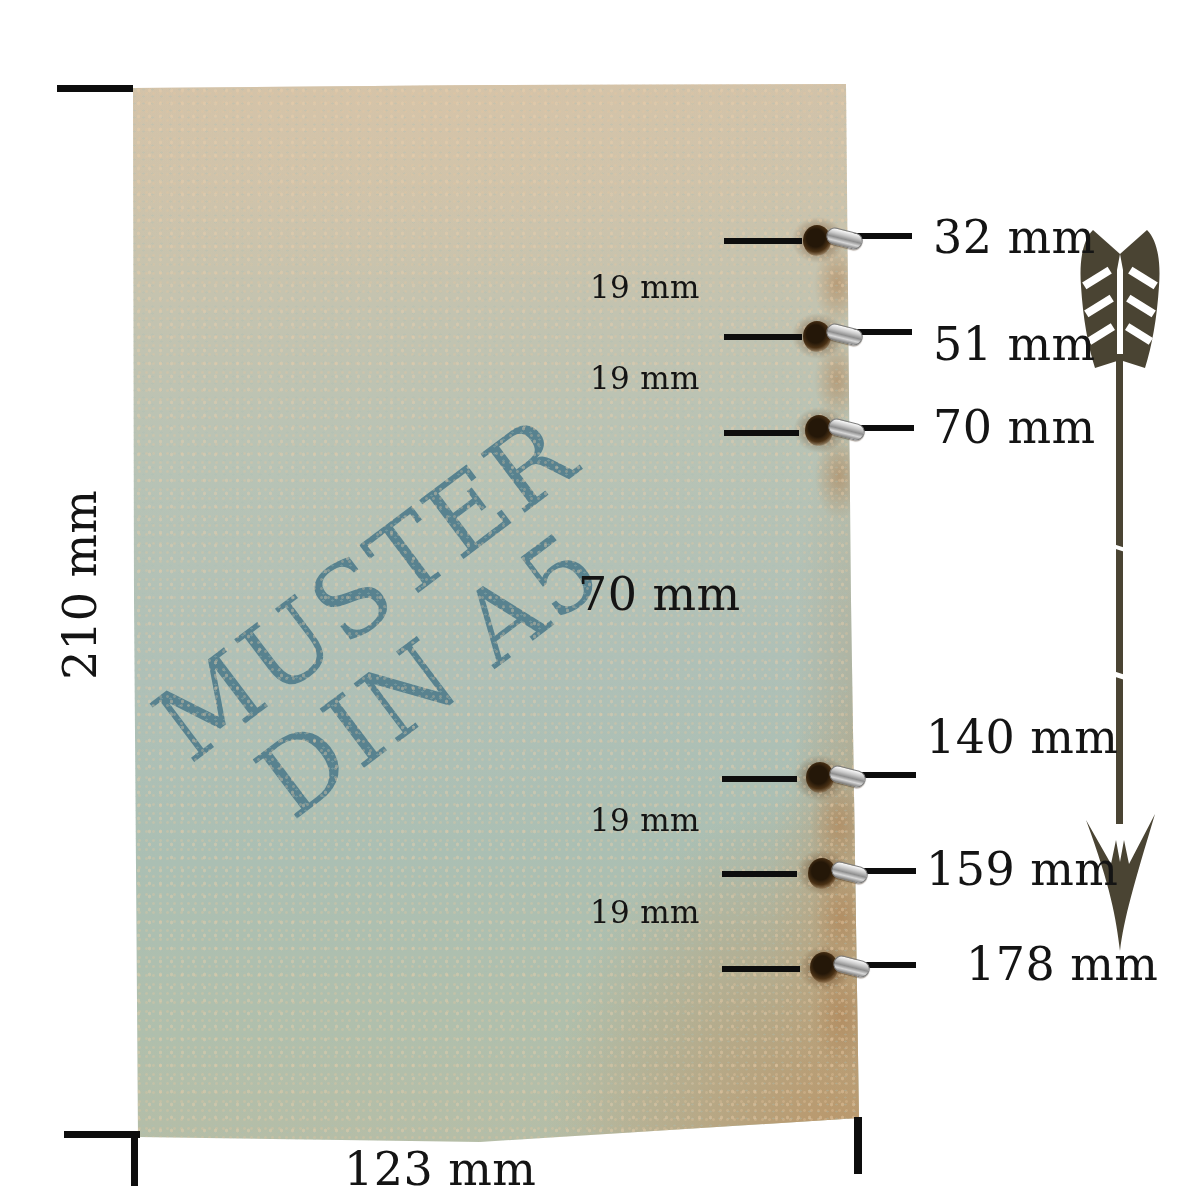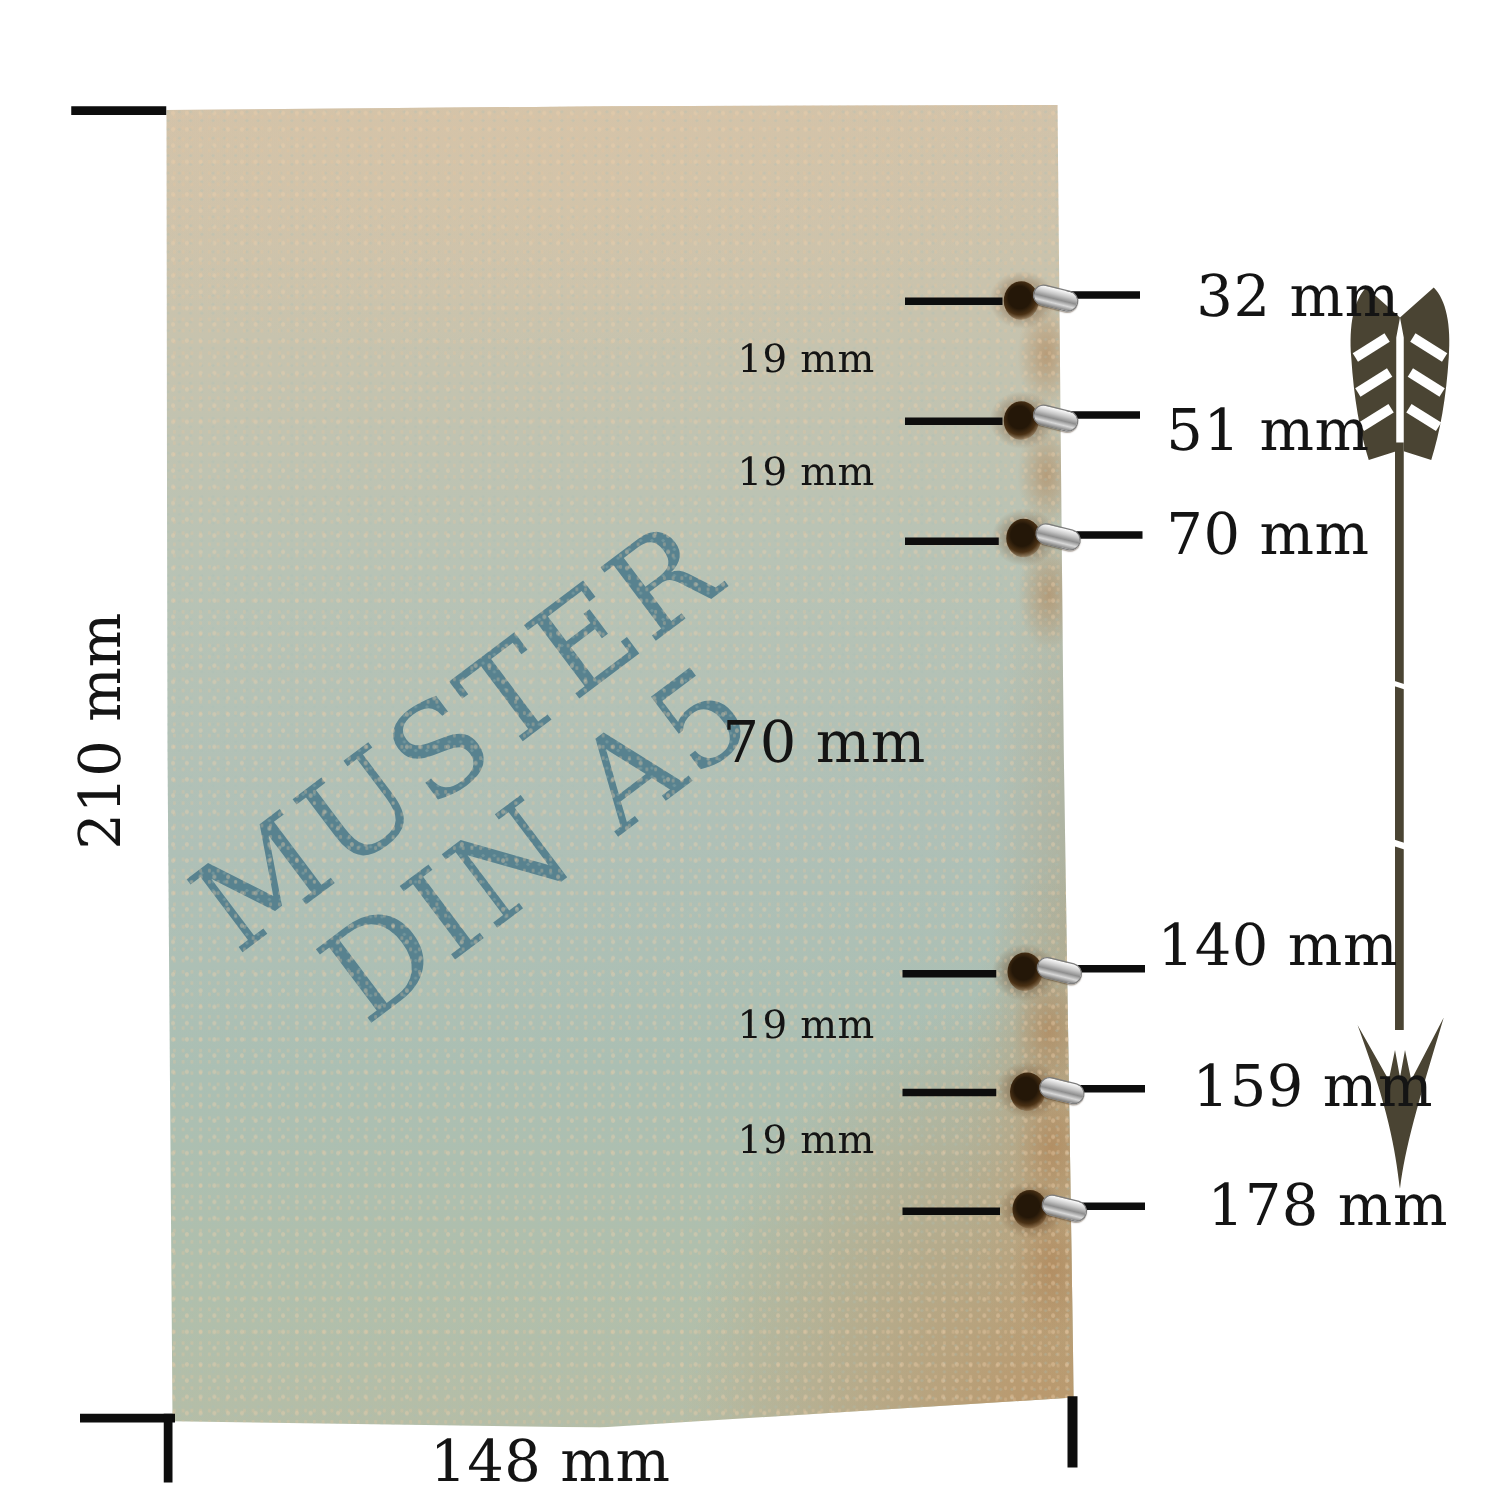--- a/index.html
+++ b/index.html
@@ -92,28 +92,28 @@
       <div>MUSTER</div>
       <div>DIN A5</div>
     </div>
   </div>
 
   <div class="tick" style="left:57px;top:85px;width:76px;height:7px;"></div>
   <div class="vlabel" style="left:80px;top:585px;">210 mm</div>
   <div class="tick" style="left:64px;top:1131px;width:76px;height:7px;"></div>
   <div class="tick" style="left:131px;top:1131px;width:7px;height:55px;"></div>
 
-  <div class="mlabel" style="left:344px;top:1170px;">148 mm</div>
+  <div class="mlabel" style="left:344px;top:1170px;">123 mm</div>
   <div class="tick" style="left:854px;top:1117px;width:8px;height:57px;"></div>
 
   <div class="dim-line" style="left:724px;top:238px;width:78px;"></div>
   <div class="hole" style="left:803px;top:225px;"></div>
   <div class="dim-line" style="left:846px;top:233px;width:66px;"></div>
   <div class="cyl" style="left:826px;top:230px;"></div>
-  <div class="mlabel" style="left:957px;top:238px;">32 mm</div>
+  <div class="mlabel" style="left:933px;top:238px;">32 mm</div>
 
   <div class="mlabel small" style="left:590px;top:288px;">19 mm</div>
 
   <div class="dim-line" style="left:724px;top:334px;width:78px;"></div>
   <div class="hole" style="left:803px;top:321px;"></div>
   <div class="dim-line" style="left:846px;top:329px;width:66px;"></div>
   <div class="cyl" style="left:826px;top:326px;"></div>
   <div class="mlabel" style="left:933px;top:345px;">51 mm</div>
 
   <div class="mlabel small" style="left:590px;top:379px;">19 mm</div>
@@ -123,29 +123,29 @@
   <div class="dim-line" style="left:850px;top:425px;width:64px;"></div>
   <div class="cyl" style="left:828px;top:421px;"></div>
   <div class="mlabel" style="left:933px;top:428px;">70 mm</div>
 
   <div class="mlabel" style="left:578px;top:595px;">70 mm</div>
 
   <div class="dim-line" style="left:722px;top:776px;width:75px;"></div>
   <div class="hole" style="left:806px;top:762px;"></div>
   <div class="dim-line" style="left:852px;top:772px;width:64px;"></div>
   <div class="cyl" style="left:829px;top:768px;"></div>
-  <div class="mlabel" style="left:926px;top:757px;">140 mm</div>
+  <div class="mlabel" style="left:926px;top:738px;">140 mm</div>
 
   <div class="mlabel small" style="left:590px;top:821px;">19 mm</div>
 
   <div class="dim-line" style="left:722px;top:871px;width:75px;"></div>
   <div class="hole" style="left:808px;top:858px;"></div>
   <div class="dim-line" style="left:854px;top:868px;width:62px;"></div>
   <div class="cyl" style="left:831px;top:864px;"></div>
-  <div class="mlabel" style="left:926px;top:870px;margin-left:28px;">159 mm</div>
+  <div class="mlabel" style="left:926px;top:870px;">159 mm</div>
 
   <div class="mlabel small" style="left:590px;top:913px;">19 mm</div>
 
   <div class="dim-line" style="left:722px;top:966px;width:78px;"></div>
   <div class="hole" style="left:810px;top:952px;"></div>
   <div class="dim-line" style="left:856px;top:962px;width:60px;"></div>
   <div class="cyl" style="left:833px;top:958px;"></div>
   <div class="mlabel" style="left:966px;top:965px;">178 mm</div>
 
   <svg class="arrow-svg" viewBox="0 0 92 725" aria-hidden="true">

